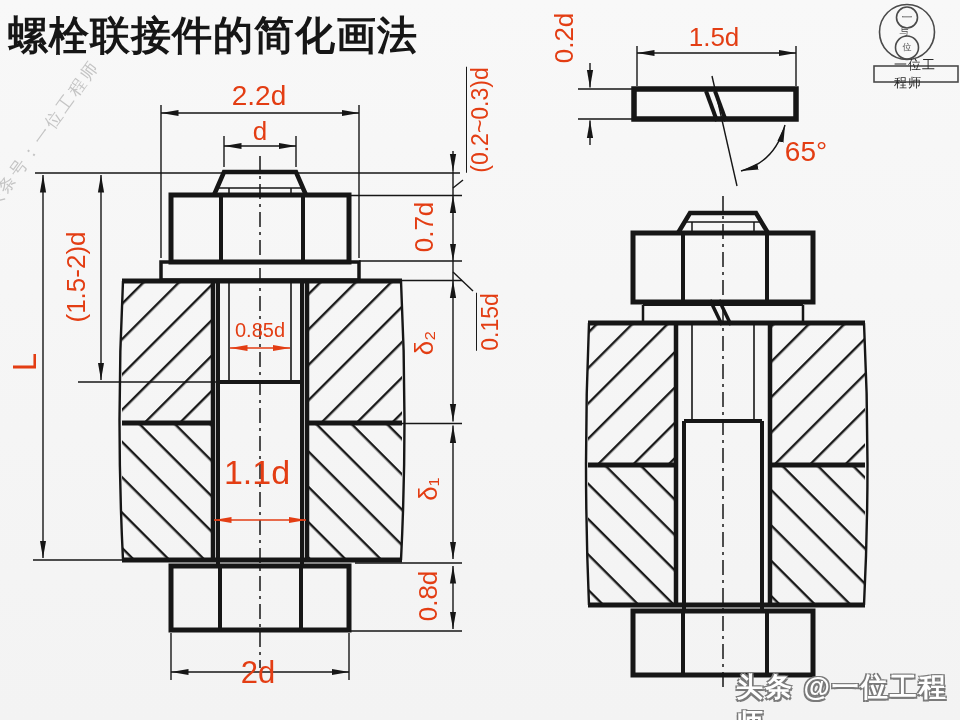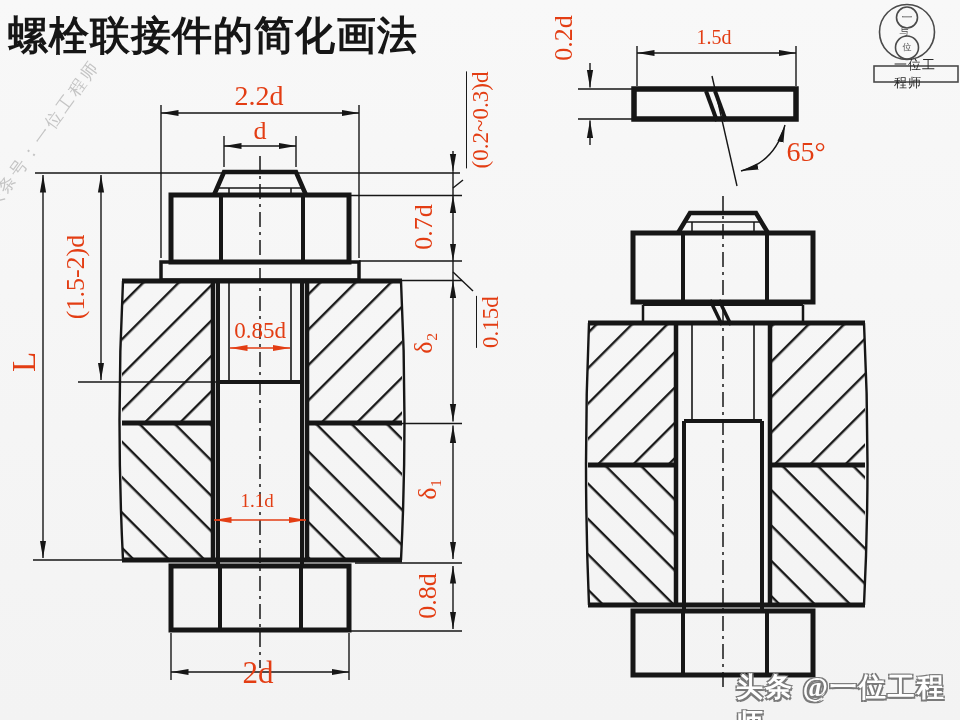--- a/index.html
+++ b/index.html
@@ -1,17 +1,17 @@
 <!DOCTYPE html>
 <html><head>
 <meta charset="utf-8">
 <style>
   html,body{margin:0;padding:0;}
   #stage{position:relative;width:960px;height:720px;background:linear-gradient(180deg,#f8f8f8,#f3f3f3);overflow:hidden;
-         font-family:Liberation Serif, serif;}
+         font-family:Liberation Sans, sans-serif;}
   svg{position:absolute;left:0;top:0;}
   .lbl{position:absolute;color:#e33d13;white-space:nowrap;transform:translate(-50%,-50%);line-height:1;}
   .rot{transform:translate(-50%,-50%) rotate(-90deg);}
   .lead{border-top:1.7px solid #1a1a1a;padding-top:2px;}
   #title{position:absolute;left:8px;top:8px;font-size:40px;font-weight:bold;color:#161616;letter-spacing:1px;}
   #wm-diag{position:absolute;left:-10px;top:196px;color:#c4c4c4;font-size:17px;letter-spacing:3px;
            transform:rotate(-54deg);transform-origin:0 50%;}
   #wm-bottom{position:absolute;left:736px;top:669px;font-size:27px;font-weight:bold;color:#fff;letter-spacing:2px;
              text-shadow:-1.5px -1.5px 0 #7a7a7a,1.5px -1.5px 0 #7a7a7a,-1.5px 1.5px 0 #7a7a7a,1.5px 1.5px 0 #7a7a7a;}
   #logo-caption{position:absolute;color:#2b2b2b;font-size:13px;letter-spacing:1px;transform:translate(-50%,-50%);}
@@ -169,33 +169,33 @@
     <circle cx="907" cy="47.5" r="11.5"></circle>
     <rect x="874" y="66" width="84" height="16"></rect>
   </g>
 </svg>
 
 <div id="title">螺栓联接件的简化画法</div>
 <div id="wm-diag">头条号：一位工程师</div>
 
 <div class="lbl" style="left:259px;top:96px;font-size:28px">2.2d</div>
 <div class="lbl" style="left:260px;top:131px;font-size:26px">d</div>
-<div class="lbl" style="left:260px;top:330px;font-size:23px">0.85d</div>
-<div class="lbl" style="left:257px;top:500px;font-size:19px">1.1d</div>
+<div class="lbl" style="left:260px;top:330px;font-size:20px">0.85d</div>
+<div class="lbl" style="left:257px;top:472px;font-size:34px">1.1d</div>
 <div class="lbl" style="left:258px;top:672px;font-size:31px">2d</div>
 <div class="lbl rot" style="left:24px;top:362px;font-size:33px">L</div>
 <div class="lbl rot" style="left:76px;top:277px;font-size:26px">(1.5-2)d</div>
 <div class="lbl rot lead" style="left:479px;top:120px;font-size:23px">(0.2~0.3)d</div>
 <div class="lbl rot" style="left:424px;top:227px;font-size:26px">0.7d</div>
 <div class="lbl rot lead" style="left:489px;top:322px;font-size:23px">0.15d</div>
 <div class="lbl rot" style="left:424px;top:343px;font-size:26px">δ₂</div>
 <div class="lbl rot" style="left:428px;top:489px;font-size:26px">δ₁</div>
 <div class="lbl rot" style="left:428px;top:596px;font-size:26px">0.8d</div>
 <div class="lbl rot" style="left:564px;top:38px;font-size:26px">0.2d</div>
-<div class="lbl" style="left:714px;top:37px;font-size:20px">1.5d</div>
+<div class="lbl" style="left:714px;top:37px;font-size:26px">1.5d</div>
 <div class="lbl" style="left:806px;top:152px;font-size:28px">65°</div>
 
 <div class="logo-ch" style="left:907px;top:17px;font-size:11px">一</div>
 <div class="logo-ch" style="left:904px;top:32px;font-size:9px">与</div>
 <div class="logo-ch" style="left:907px;top:47px;font-size:9px">位</div>
 <div id="logo-caption" style="left:916px;top:74px">一位工程师</div>
 
 <div id="wm-bottom">头条 @一位工程师</div>
 
 </div>

